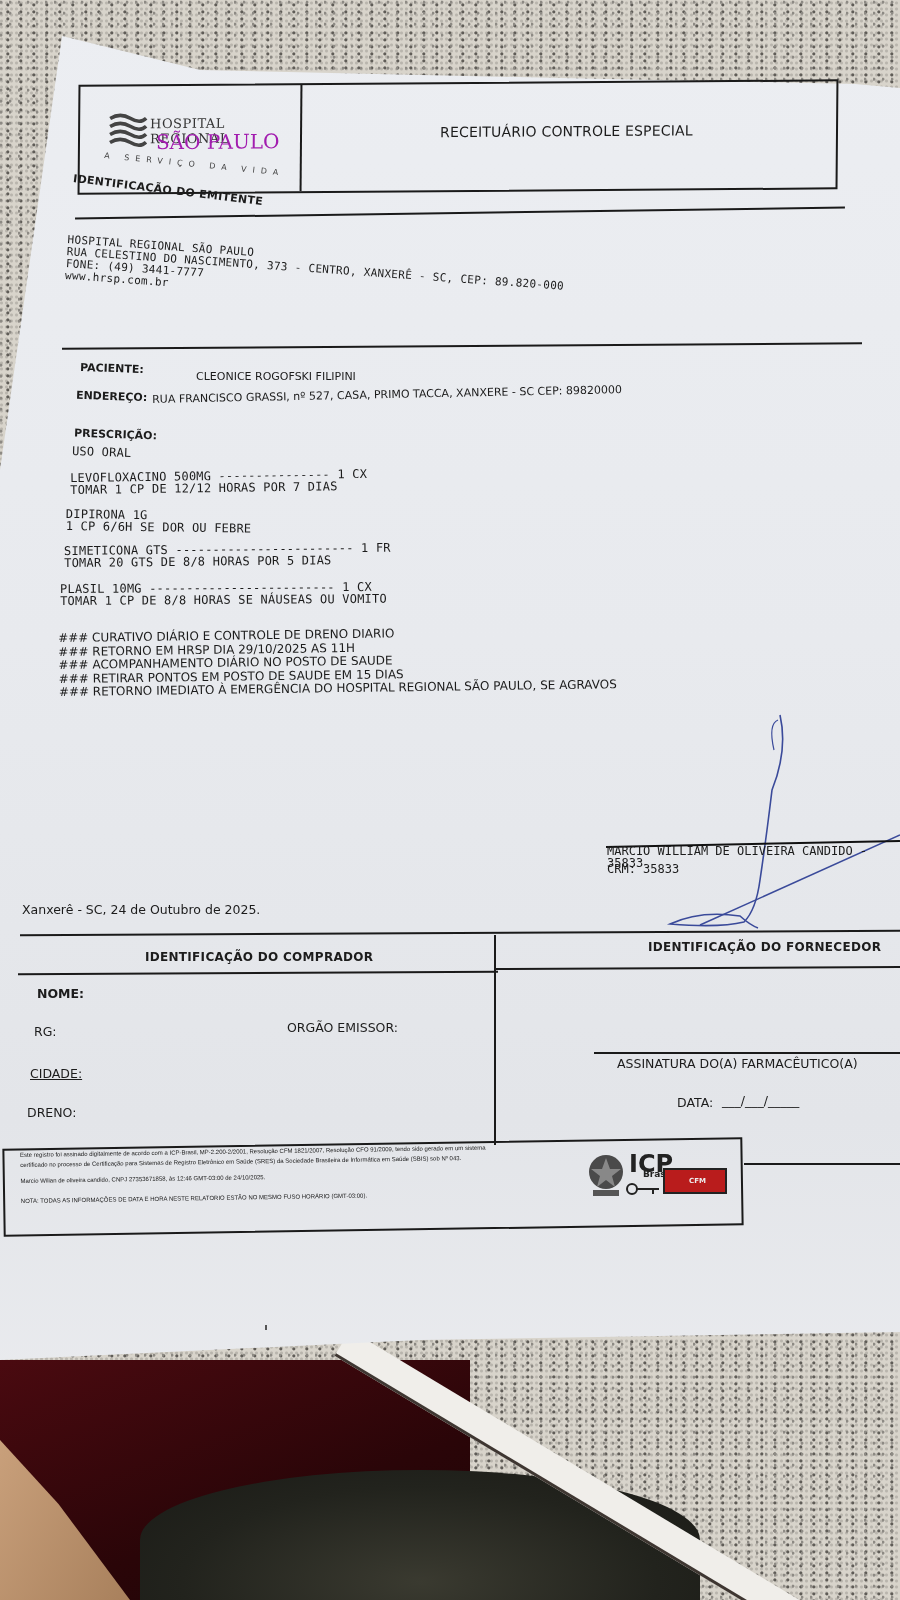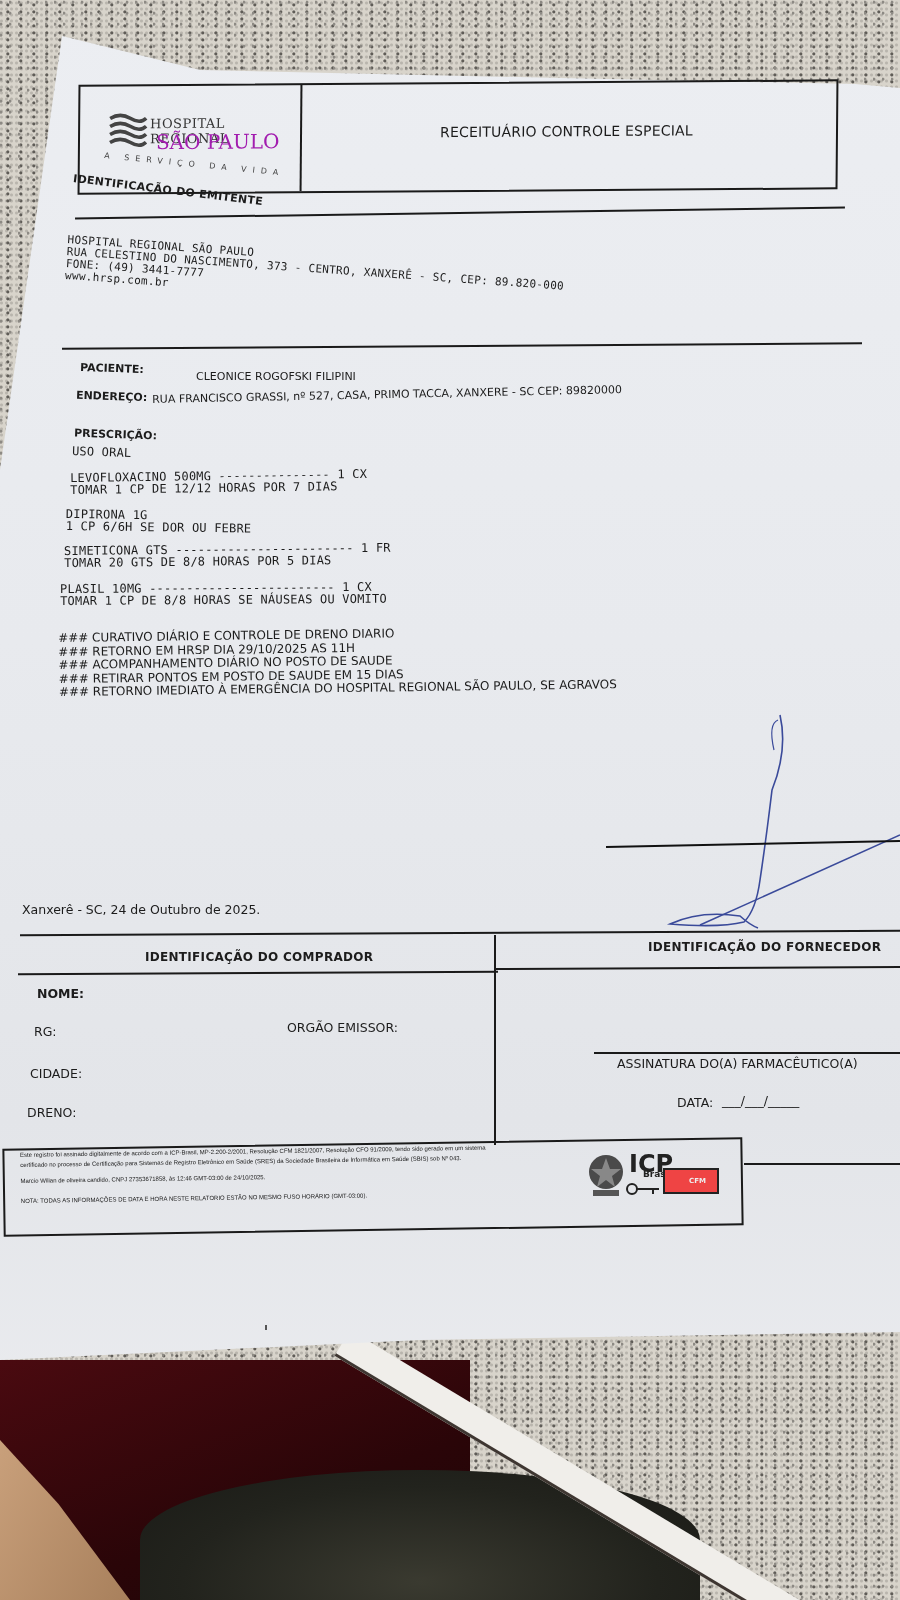--- a/index.html
+++ b/index.html
@@ -168,35 +168,40 @@
     <div>### RETIRAR PONTOS EM POSTO DE SAUDE EM 15 DIAS</div>
     <div>### RETORNO IMEDIATO À EMERGÊNCIA DO HOSPITAL REGIONAL SÃO PAULO, SE AGRAVOS</div>
   </div>
 
   <svg class="abs" style="left:660px; top:710px; width:240px; height:225px;" viewBox="0 0 240 225">
     <path d="M120 5 Q128 40 112 80 Q106 130 100 170 Q96 200 84 212 Q60 218 10 214 Q40 200 80 206 Q90 215 98 218" stroke="#3a4a9a" stroke-width="1.6" fill="none"></path>
     <path d="M40 215 L240 125" stroke="#3a4a9a" stroke-width="1.5" fill="none"></path>
     <path d="M118 10 Q108 14 114 40" stroke="#3a4a9a" stroke-width="1.2" fill="none"></path>
   </svg>
   <div class="sig-line"></div>
+  <div class="abs mono doctor" style="left:607px; top:845px;">
+    <div>MARCIO WILLIAM DE OLIVEIRA CANDIDO -</div>
+    <div>35833</div>
+    <div style="margin-top:-6px">CRM: 35833</div>
+  </div>
 
   <span class="abs" style="left:22px; top:902px; font-size:12.5px;">Xanxerê - SC, 24 de Outubro de 2025.</span>
 
   <div class="rule" style="left:20px; top:932px; width:880px; transform:rotate(-0.3deg);"></div>
   <div class="rule" style="left:18px; top:972px; width:480px; transform:rotate(-0.3deg);"></div>
   <div class="rule" style="left:496px; top:967px; width:404px; transform:rotate(-0.3deg);"></div>
   <div class="vline" style="left:494px; top:935px; height:210px;"></div>
 
   <span class="abs section-label" style="left:145px; top:950px; font-size:12px;">IDENTIFICAÇÃO DO COMPRADOR</span>
   <span class="abs section-label" style="left:624px; top:940px; font-size:12px;margin-left:24px;">IDENTIFICAÇÃO DO FORNECEDOR</span>
 
   <span class="abs form-lbl" style="left:37px; top:986px;font-weight:bold;">NOME:</span>
   <span class="abs form-lbl" style="left:34px; top:1024px;">RG:</span>
   <span class="abs form-lbl" style="left:287px; top:1020px;">ORGÃO EMISSOR:</span>
-  <span class="abs form-lbl" style="left:30px; top:1066px;">CIDADE:</span>
+  <span class="abs form-lbl" style="left:30px; top:1066px;text-decoration:underline;">CIDADE:</span>
   <span class="abs form-lbl" style="left:27px; top:1105px;">DRENO:</span>
 
   <div class="rule" style="left:594px; top:1052px; width:306px; height:1.5px;"></div>
   <span class="abs form-lbl" style="left:617px; top:1056px;text-align:center;">ASSINATURA DO(A) FARMACÊUTICO(A)</span>
   <span class="abs form-lbl" style="left:677px; top:1095px;">DATA:</span>
   <span class="abs form-lbl" style="left:722px; top:1093px;">___/___/_____</span>
   <div class="rule" style="left:744px; top:1163px; width:156px;"></div>
 
   <div class="footer-box"></div>
   <div class="abs legal" style="left:20px; top:1150px; transform:rotate(-0.9deg); transform-origin:0 0;">
@@ -211,19 +216,19 @@
       <circle cx="21" cy="20" r="17" fill="#4a4a4a"></circle>
       <polygon points="21,6 25,17 36,17 27,24 30,35 21,28 12,35 15,24 6,17 17,17" fill="#888"></polygon>
       <rect x="8" y="38" width="26" height="6" fill="#555"></rect>
     </svg>
     <span style="position:absolute; left:46px; top:0; font-weight:bold; font-size:24px; color:#222;">ICP</span>
     <span style="position:absolute; left:60px; top:19px; font-weight:bold; font-size:9px; color:#222;text-align:right;">Brasil</span>
     <svg style="position:absolute; left:42px; top:30px; width:36px; height:18px;" viewBox="0 0 36 18">
       <circle cx="7" cy="9" r="5" stroke="#222" stroke-width="2" fill="none"></circle>
       <path d="M12 9 H34 M28 9 V14" stroke="#222" stroke-width="2"></path>
     </svg>
-    <div style="position:absolute; left:80px; top:18px; width:56px; height:26px; background:#ef4444; border:2px solid #222;">
+    <div style="position:absolute; left:80px; top:18px; width:64px; height:26px; background:#b91c1c; border:2px solid #222;">
       <span style="position:absolute; left:24px; top:7px; font-size:7px; color:#eee; font-weight:bold;">CFM</span>
     </div>
   </div>
 
   <div class="blob" style="left:265px; top:1325px; width:2px; height:5px; background:#555;"></div>
 </div>
 
 </body></html>

